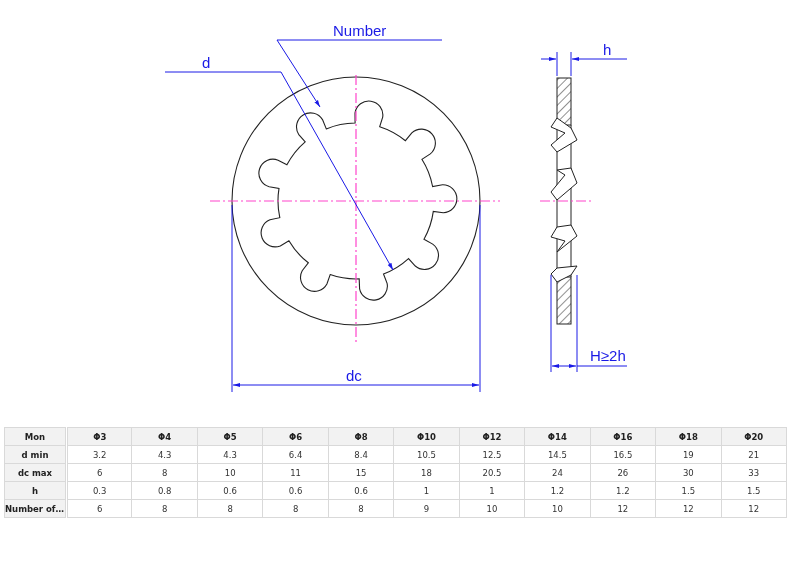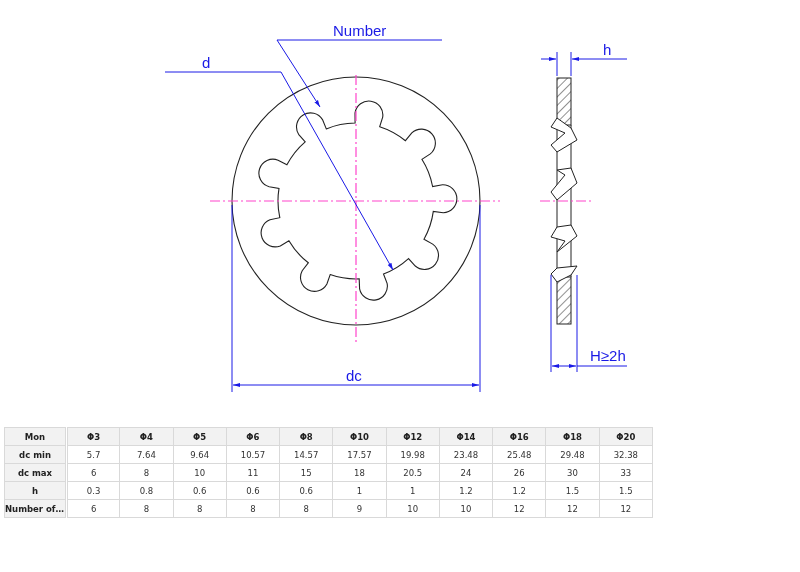--- a/index.html
+++ b/index.html
@@ -1,19 +1,19 @@
 <!DOCTYPE html>
 <html><head>
 <meta charset="utf-8">
 <style>
   html, body { margin: 0; padding: 0; background: #ffffff; }
   body { width: 800px; height: 572px; position: relative; overflow: hidden; font-family: "Liberation Sans", sans-serif; }
   #drawing { position: absolute; left: 0; top: 0; width: 800px; height: 420px; }
   #spec-table {
-    position: absolute; left: 4px; top: 427px; width: 649px;
+    position: absolute; left: 4px; top: 427px; width: 783px;
     border-collapse: collapse; table-layout: fixed;
     font-family: "DejaVu Sans", sans-serif; font-size: 8.5px; color: #333;
   }
   #spec-table td, #spec-table th {
     border: 1px solid #d9d9d9; height: 17px; padding: 0; text-align: center;
     white-space: nowrap; overflow: hidden; text-overflow: ellipsis;
   }
   #spec-table th { background: #f2f2f2; font-weight: bold; color: #222; }
   #spec-table td.rowhead { background: #f2f2f2; font-weight: bold; color: #222; border-right: 3px double #d9d9d9; }
   #spec-table th.corner { border-right: 3px double #d9d9d9; }
@@ -114,32 +114,32 @@
         <th>Φ10</th>
         <th>Φ12</th>
         <th>Φ14</th>
         <th>Φ16</th>
         <th>Φ18</th>
         <th>Φ20</th>
       </tr>
   </thead>
   <tbody id="table-body">
       <tr>
-        <td class="rowhead">dc min</td>
-        <td>5.7</td>
-        <td>7.64</td>
-        <td>9.64</td>
-        <td>10.57</td>
-        <td>14.57</td>
-        <td>17.57</td>
-        <td>19.98</td>
-        <td>23.48</td>
-        <td>25.48</td>
-        <td>29.48</td>
-        <td>32.38</td>
+        <td class="rowhead">d min</td>
+        <td>3.2</td>
+        <td>4.3</td>
+        <td>4.3</td>
+        <td>6.4</td>
+        <td>8.4</td>
+        <td>10.5</td>
+        <td>12.5</td>
+        <td>14.5</td>
+        <td>16.5</td>
+        <td>19</td>
+        <td>21</td>
       </tr>
       <tr>
         <td class="rowhead">dc max</td>
         <td>6</td>
         <td>8</td>
         <td>10</td>
         <td>11</td>
         <td>15</td>
         <td>18</td>
         <td>20.5</td>

